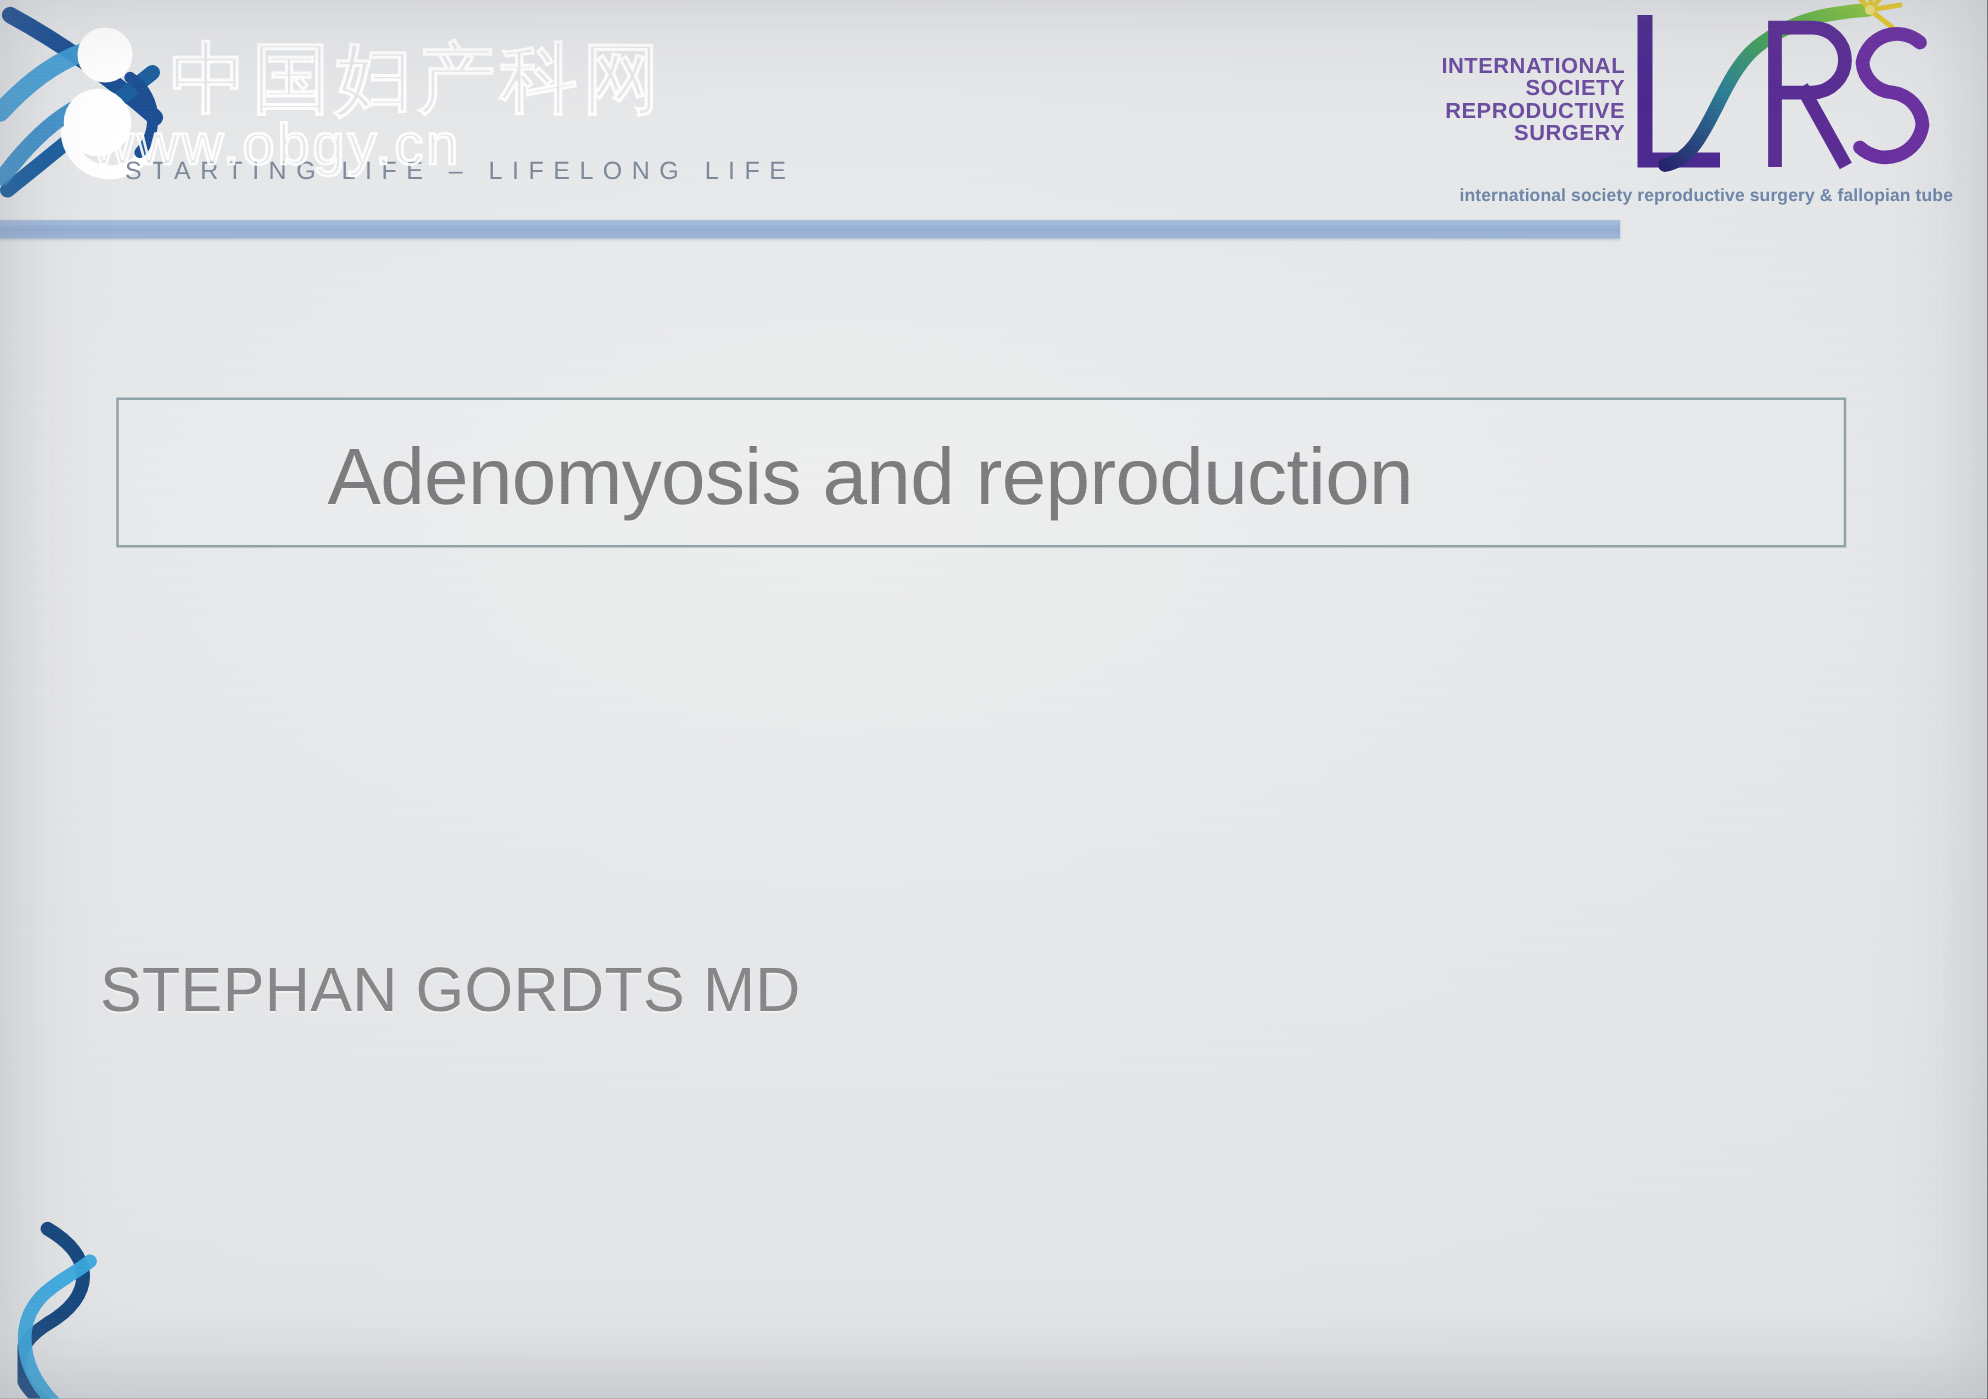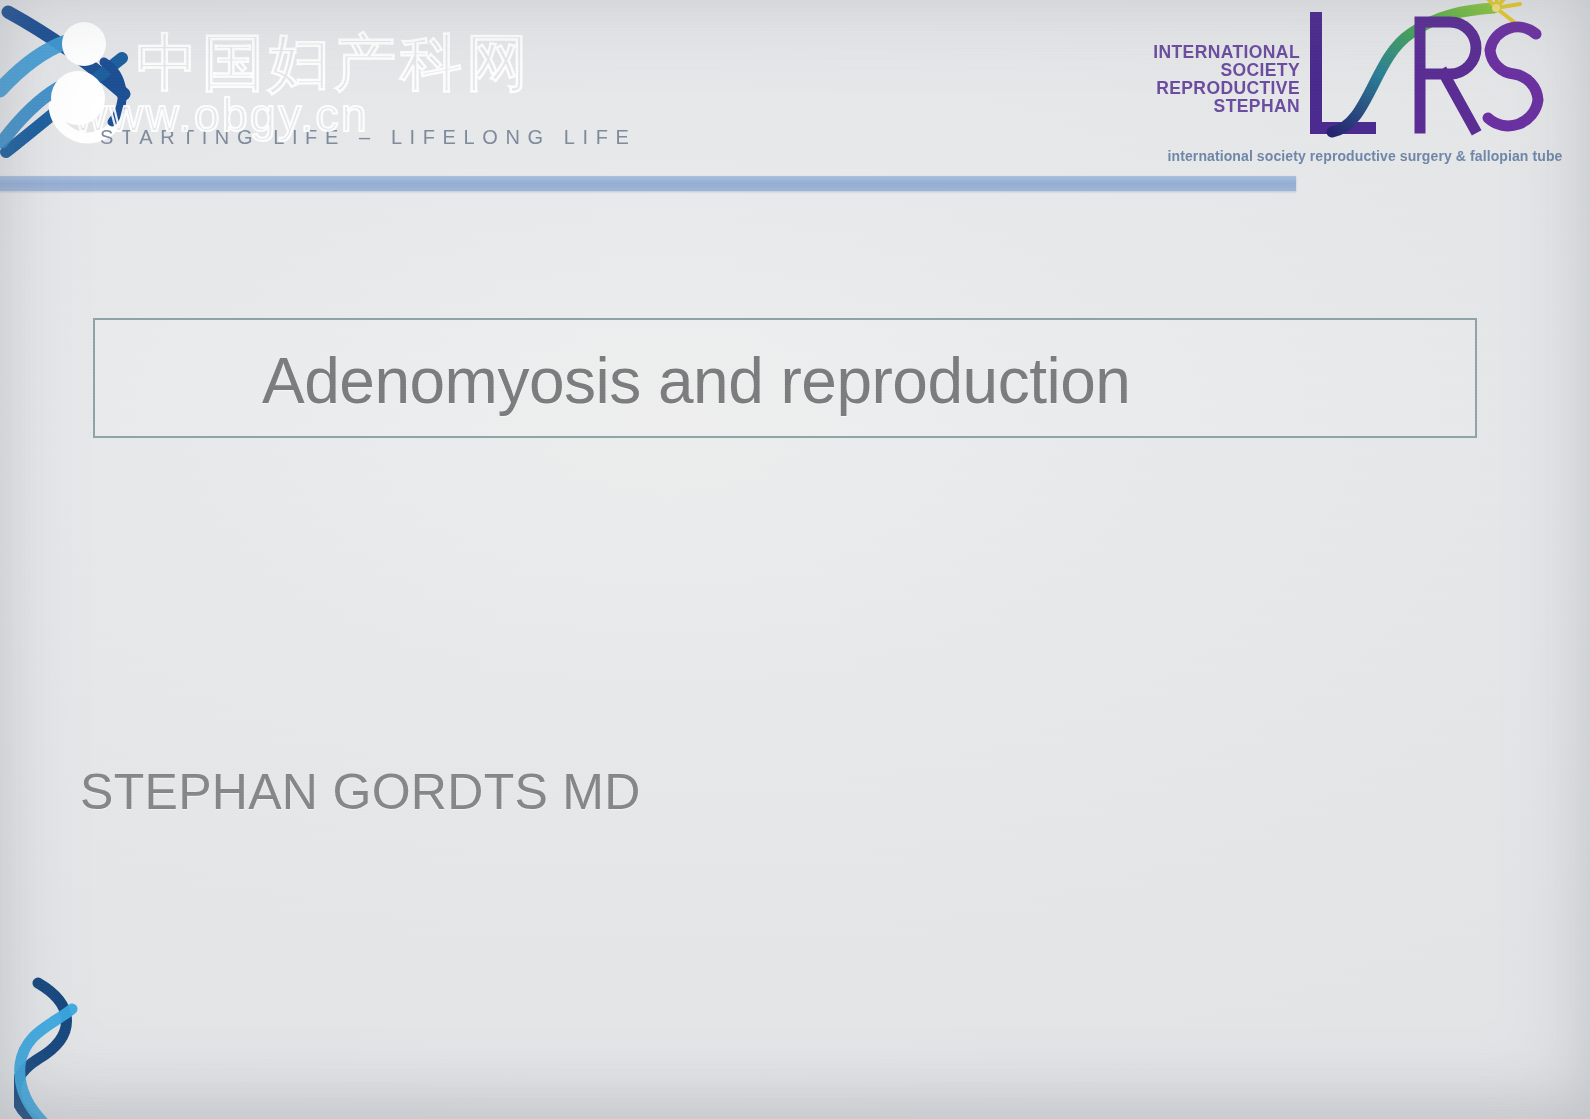--- a/index.html
+++ b/index.html
@@ -242,21 +242,21 @@
         <path d="M112 60 A 40 40 0 0 1 120 120" stroke="#1d4f93" stroke-width="9" fill="none" stroke-linecap="round"></path>
       </svg>
       <div id="lec-tagline">STARTING LIFE – LIFELONG LIFE</div>
     </div>
 
     <div id="isrs-logo">
       <div id="isrs-stack">
         <span class="ln">INTERNATIONAL</span>
         <span class="ln">SOCIETY</span>
         <span class="ln">REPRODUCTIVE</span>
-        <span class="ln">STEPHAN</span>
+        <span class="ln">SURGERY</span>
       </div>
 
       <svg id="isrs-mark" viewBox="0 0 250 148">
         <defs>
           <linearGradient id="stemGrad" x1="0" y1="1" x2="1" y2="0">
             <stop offset="0%" stop-color="#26246f"></stop>
             <stop offset="38%" stop-color="#2c7f96"></stop>
             <stop offset="70%" stop-color="#4aa84f"></stop>
             <stop offset="100%" stop-color="#8cc63f"></stop>
           </linearGradient>

